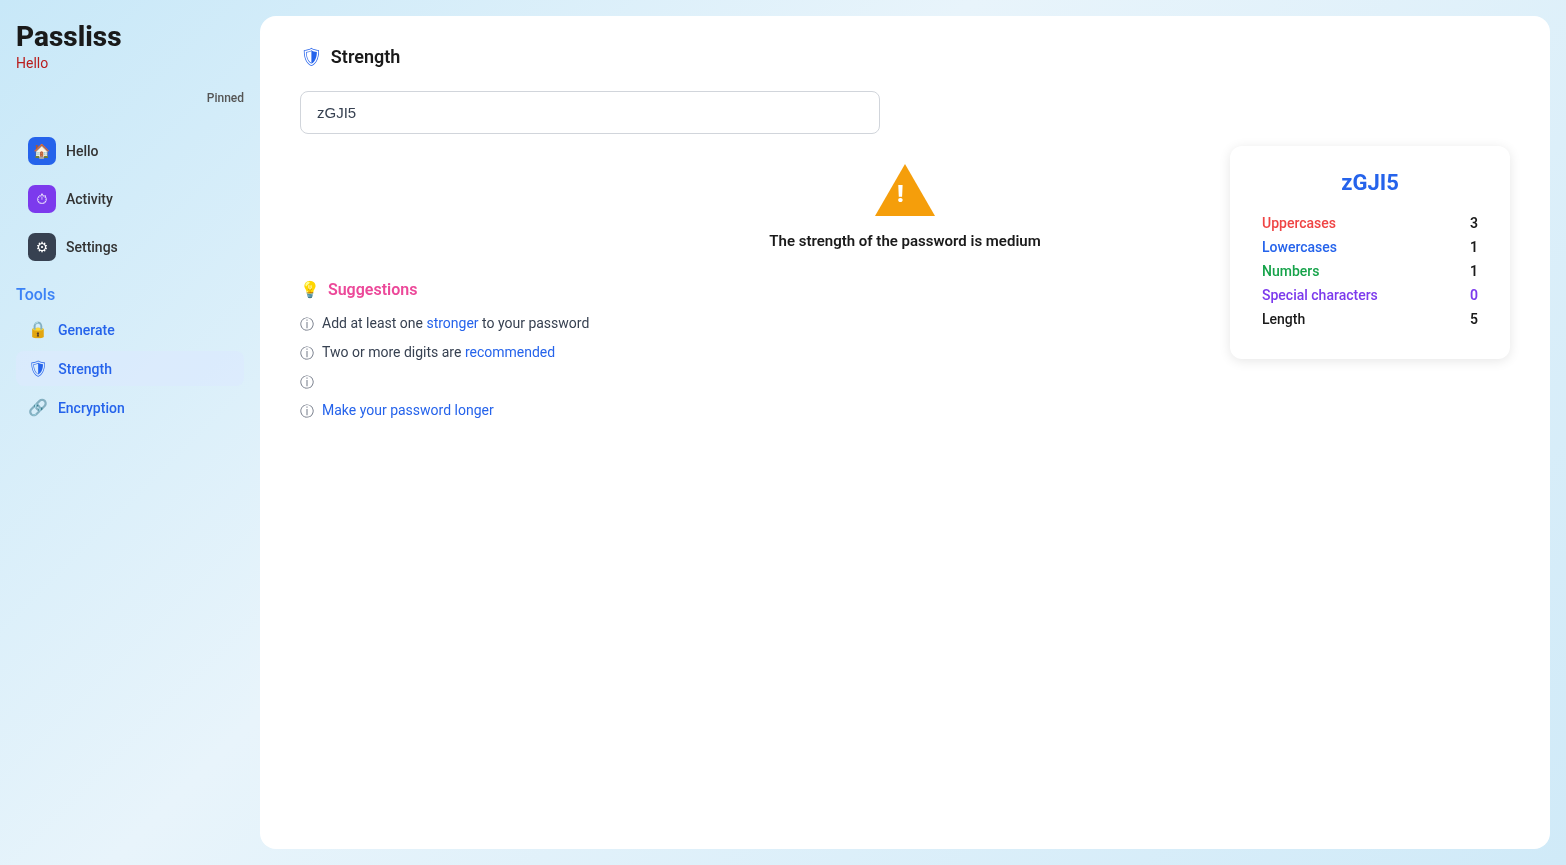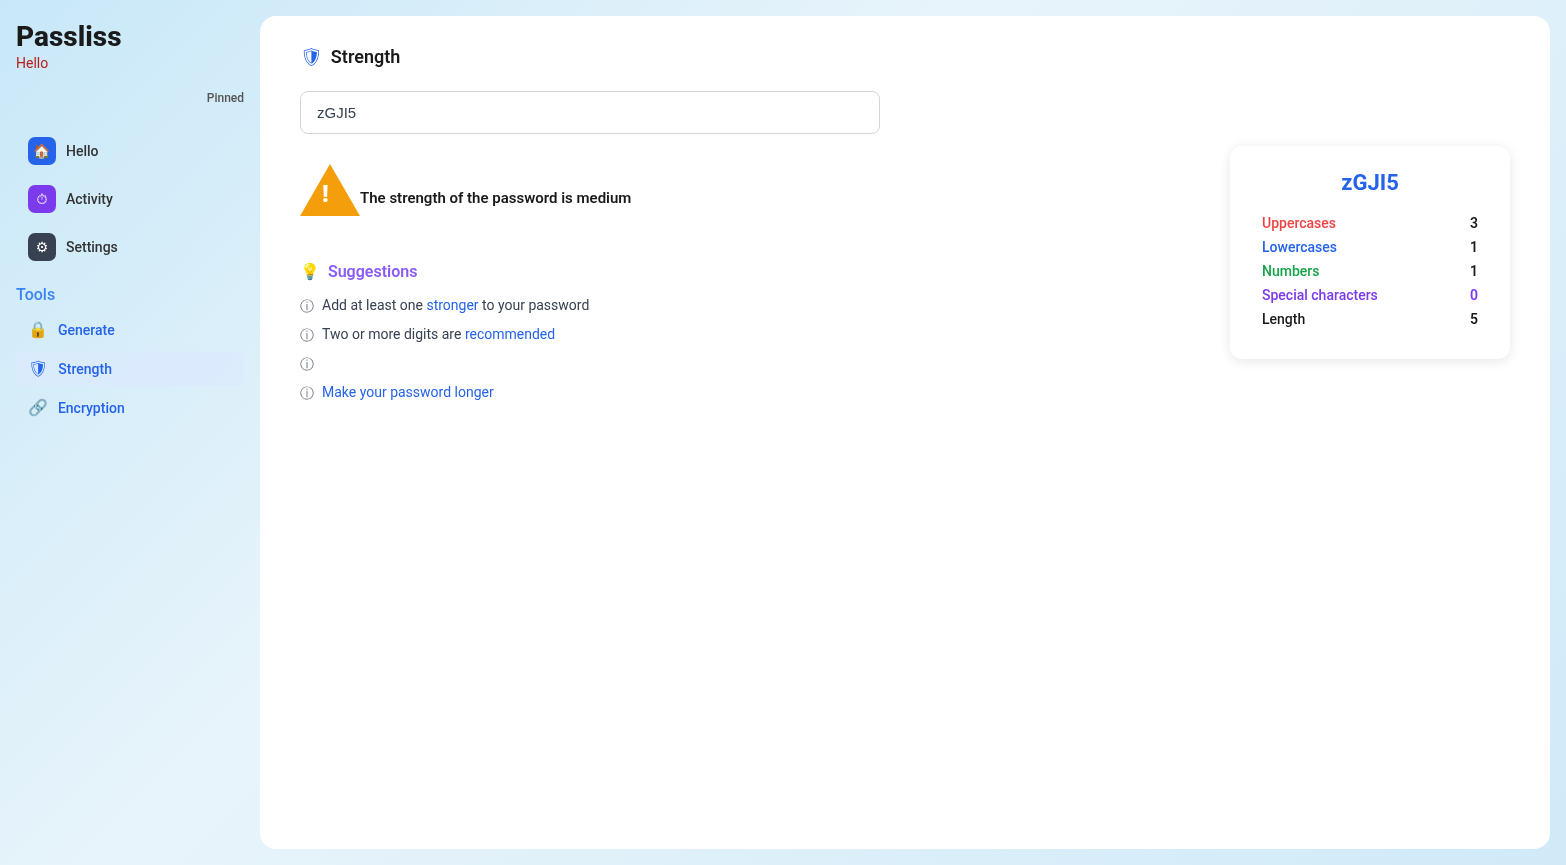--- a/index.html
+++ b/index.html
@@ -131,20 +131,21 @@
       border: 1px solid #d1d5db;
       border-radius: 8px;
       font-size: 15px;
       color: #374151;
       outline: none;
       margin-bottom: 30px;
     }
 
     .warning-section {
       display: flex;
+      flex-direction: column;
       align-items: center;
       margin-bottom: 30px;
     }
 
     .warning-text {
       font-size: 15px;
       font-weight: 600;
       color: #1a1a1a;
     }
 
@@ -201,21 +202,21 @@
     }
 
     .suggestions-icon {
       color: #2563eb;
       font-size: 16px;
     }
 
     .suggestions-title {
       font-size: 16px;
       font-weight: 600;
-      color: #8b5cf6;
+      color: #ec4899;
     }
 
     .suggestion-item {
       display: flex;
       align-items: flex-start;
       gap: 8px;
       margin-bottom: 10px;
       font-size: 14px;
       color: #374151;
     }

